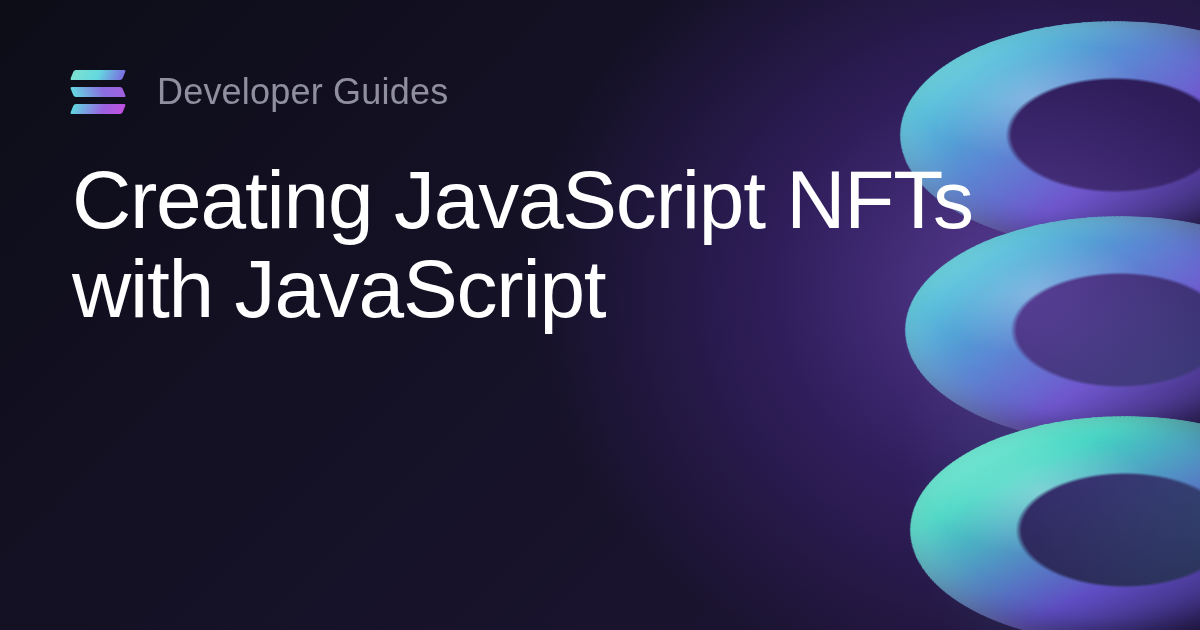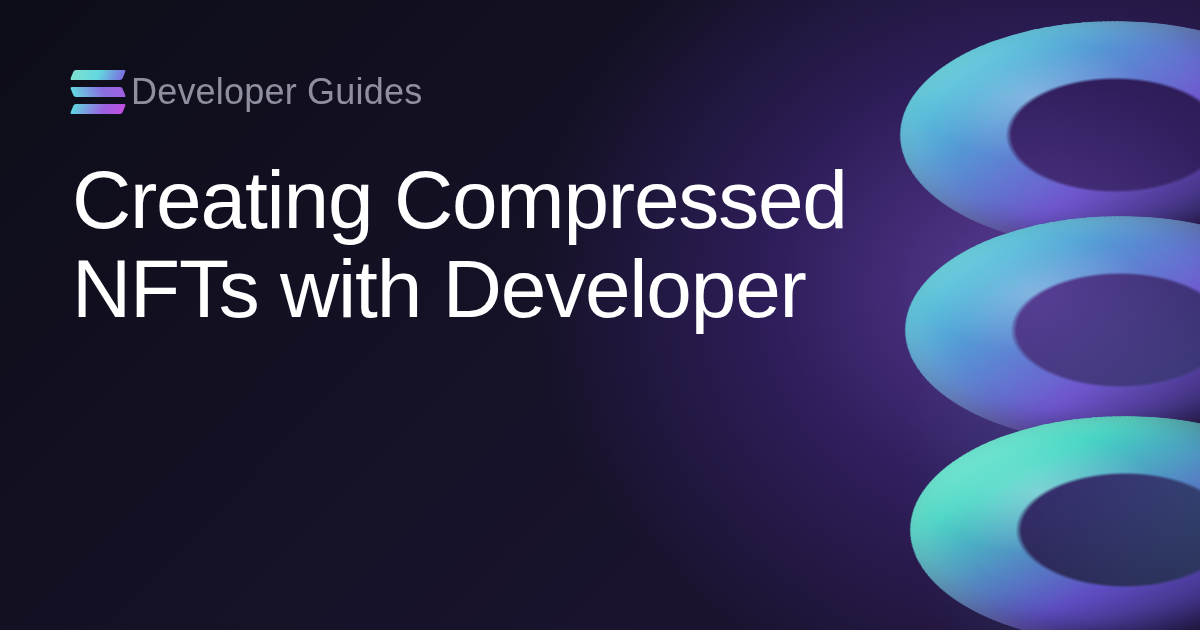--- a/index.html
+++ b/index.html
@@ -45,21 +45,21 @@
     background:
       radial-gradient(circle at 35% 30%, rgba(255,255,255,0.3) 0%, rgba(255,255,255,0) 28%),
       linear-gradient(150deg, #63f0cf 0%, #48d4c2 25%, #5f4fbf 60%, #2a1c52 88%);
   }
   .content {
     position: absolute; inset: 0;
     padding: 70px 72px;
     display: flex; flex-direction: column;
   }
   .header {
-    display: flex; align-items: center; gap: 7px;
+    display: flex; align-items: center; gap: 33px;
     margin-bottom: 42px;
   }
   .logo { width: 52px; height: 44px; position: relative; flex-shrink: 0; }
   .logo .bar {
     position: absolute; left: 0; width: 100%; height: 10px;
     transform: skewX(-22deg);
     border-radius: 2px;
   }
   .logo .b1 { top: 0;  background: linear-gradient(90deg, #7de0d0 0%, #64d8e0 50%, #7a6ee0 100%); }
   .logo .b2 { top: 17px; background: linear-gradient(90deg, #64d8e0 0%, #8a6ee0 60%, #a060e0 100%); transform: skewX(22deg); }
@@ -92,14 +92,14 @@
 
 <div class="content">
   <div class="header">
     <div class="logo">
       <div class="bar b1"></div>
       <div class="bar b2"></div>
       <div class="bar b3"></div>
     </div>
     <div class="category">Developer Guides</div>
   </div>
-  <h1 class="title">Creating Compressed NFTs with Developer</h1>
+  <h1 class="title">Creating JavaScript NFTs with JavaScript</h1>
 </div>
 
 </body></html>

